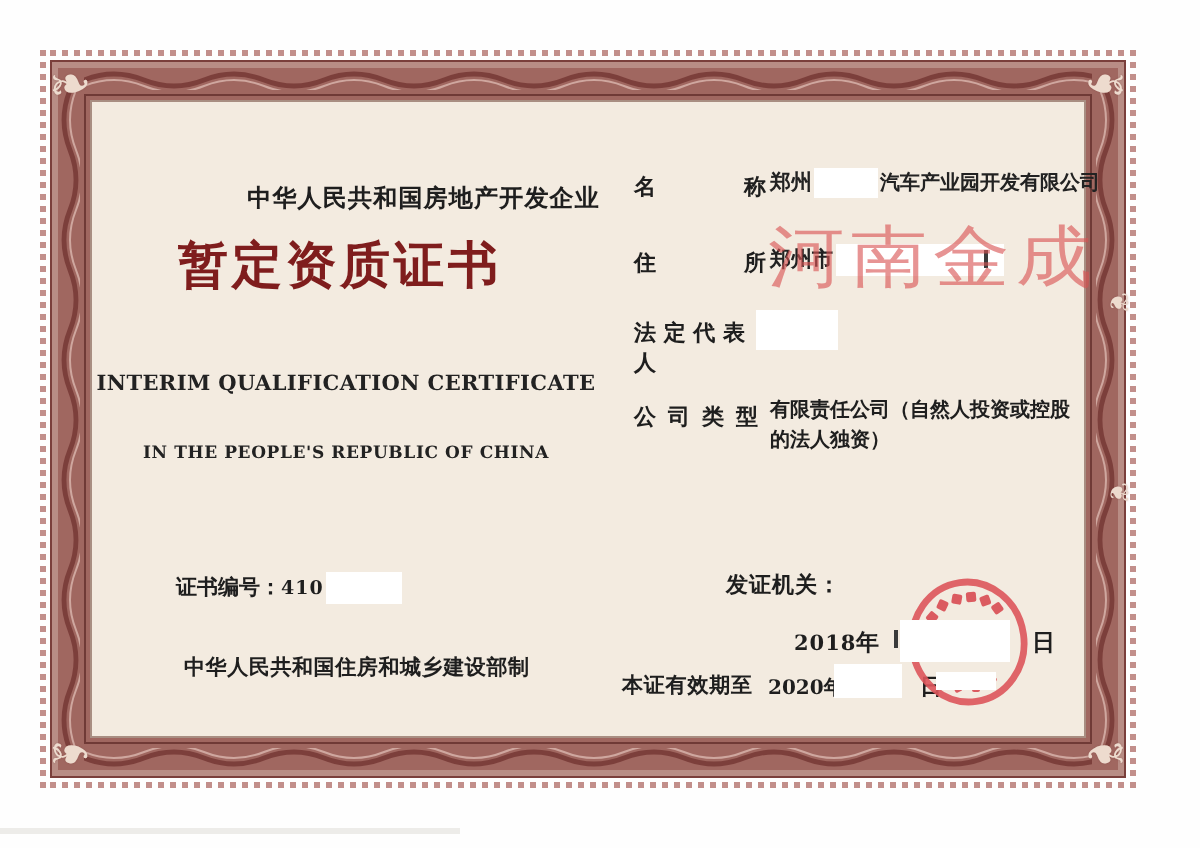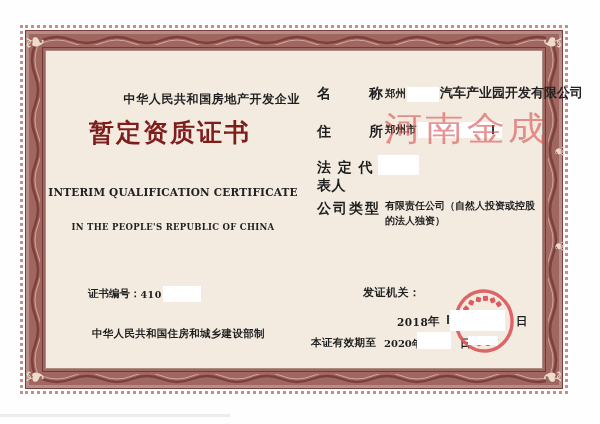--- a/index.html
+++ b/index.html
@@ -22,21 +22,21 @@
   .abs{position:absolute;}
   .subtitle{left:60px;top:91px;width:240px;text-align:right;font-size:12px;font-weight:bold;letter-spacing:.6px;}
   .title{left:50px;top:116px;width:240px;text-align:center;font-size:25px;font-weight:800;letter-spacing:2px;color:#7f1d1d;}
   .eng{width:270px;left:38px;text-align:center;font-family:"DejaVu Serif",serif;font-weight:bold;color:#222;}
   .eng1{top:186px;font-size:10.5px;letter-spacing:.2px;}
   .eng2{top:208px;font-size:8.5px;letter-spacing:.3px;}
   .eng3{top:222px;font-size:8.5px;letter-spacing:.3px;}
   .certno{left:88px;top:286px;display:flex;align-items:center;font-size:10.5px;font-weight:bold;}
   .certno .num{font-family:"DejaVu Serif",serif;font-size:9.5px;font-weight:bold;letter-spacing:.5px;}
   .issuer{left:92px;top:327px;font-size:10.5px;font-weight:bold;letter-spacing:.3px;}
-  .flabel{display:inline-block;font-size:14px;font-weight:bold;text-align:justify;text-align-last:justify;}
+  .flabel{display:inline-block;font-size:11px;font-weight:bold;text-align:justify;text-align-last:justify;}
   .fvalue{font-size:10.5px;font-weight:bold;color:#222;}
   .redact{background:#ffffff;display:inline-block;vertical-align:middle;}
   .row-name{left:317px;top:84px;}  .row-name .flabel{width:66px;}
   .val-name{left:385px;top:84px;white-space:nowrap;}
   .row-addr{left:317px;top:122px;} .row-addr .flabel{width:66px;}
   .val-addr{left:385px;top:122px;white-space:nowrap;}
   .row-legal{left:317px;top:159px;} .row-legal .flabel{width:56px;letter-spacing:.5px;text-align-last:auto;}
   .row-ctype{left:317px;top:199px;} .row-ctype .flabel{width:62px;}
   .val-ctype{left:385px;top:199px;width:160px;font-size:10px;font-weight:bold;line-height:14.5px;}
   .issue-org{left:363px;top:285px;font-size:11px;font-weight:bold;letter-spacing:.5px;}
@@ -101,21 +101,21 @@
     <span>证书编号：</span>
       <span class="num">410</span>
       <span class="redact" style="width:38px;height:16px;margin-left:1px;"></span>
   </div>
   <div class="abs issuer">中华人民共和国住房和城乡建设部制</div>
 
   <div class="abs row-name">
     <span class="flabel">名称</span>
   </div>
   <div class="abs val-name fvalue">
-    <span>郑州</span><span class="redact" style="width:32px;height:15px;margin:0 1px;"></span><span style="font-size:13px;">汽车产业园开发有限公司</span>
+    <span>郑州</span><span class="redact" style="width:32px;height:15px;margin:0 1px;"></span><span style="font-size:10px;">汽车产业园开发有限公司</span>
   </div>
 
   <div class="abs row-addr">
     <span class="flabel">住所</span>
   </div>
   <div class="abs val-addr fvalue">
     <span>郑州市</span><span class="redact" style="width:84px;height:16px;margin-left:1px;"></span>
   </div>
   <div class="frag" style="left:492px;top:125px;width:2px;height:9px;z-index:2;"></div>
 

